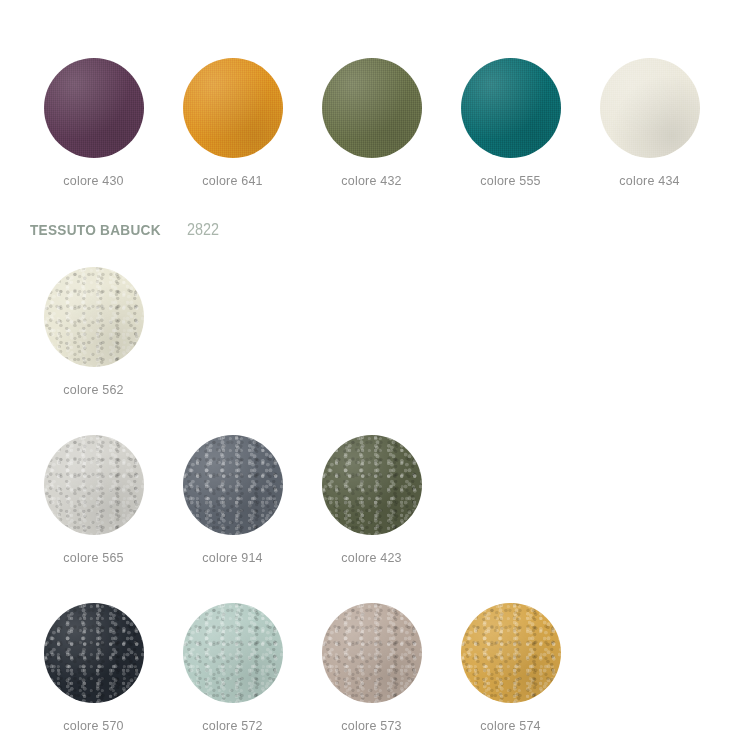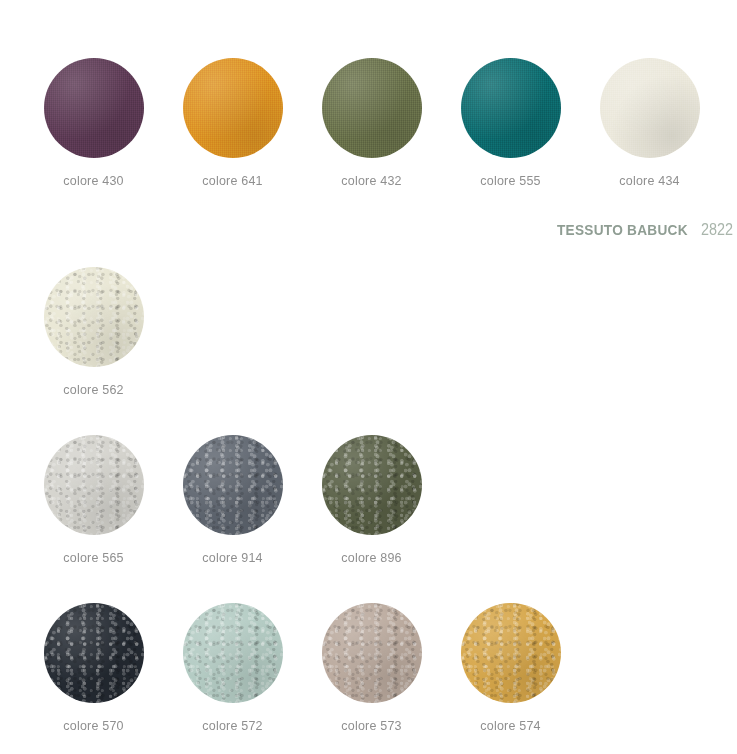--- a/index.html
+++ b/index.html
@@ -112,22 +112,21 @@
     white-space: nowrap;
   }
 
   
   .section-heading {
     padding-left: 30px;
     padding-top: 8px;
     padding-bottom: 6px;
     display: flex;
     align-items: baseline;
-    gap: 6px;
-    justify-content: flex-end;
+    gap: 18px;
   }
   .section-heading .fabric-name {
     font-family: "Liberation Sans Narrow", "Liberation Sans", sans-serif;
     font-weight: bold;
     font-size: 15.5px;
     letter-spacing: 0.3px;
     color: #8f9d93;
     transform: scaleX(0.88);
     transform-origin: left center;
   }
@@ -207,21 +206,21 @@
       <div class="swatch-cell">
         <div class="swatch-disc boucle" style="background-color: rgb(212, 211, 205);"></div>
         <div class="swatch-label">colore 565</div>
       </div>
       <div class="swatch-cell">
         <div class="swatch-disc boucle" style="background-color: rgb(95, 102, 112);"></div>
         <div class="swatch-label">colore 914</div>
       </div>
       <div class="swatch-cell">
         <div class="swatch-disc boucle" style="background-color: rgb(89, 96, 70);"></div>
-        <div class="swatch-label">colore 896</div>
+        <div class="swatch-label">colore 423</div>
       </div>
     </div>
 
     <div class="row-gap"></div>
 
     <div class="swatch-grid">
       <div class="swatch-cell">
         <div class="swatch-disc boucle" style="background-color: rgb(37, 43, 51);"></div>
         <div class="swatch-label">colore 570</div>
       </div>

